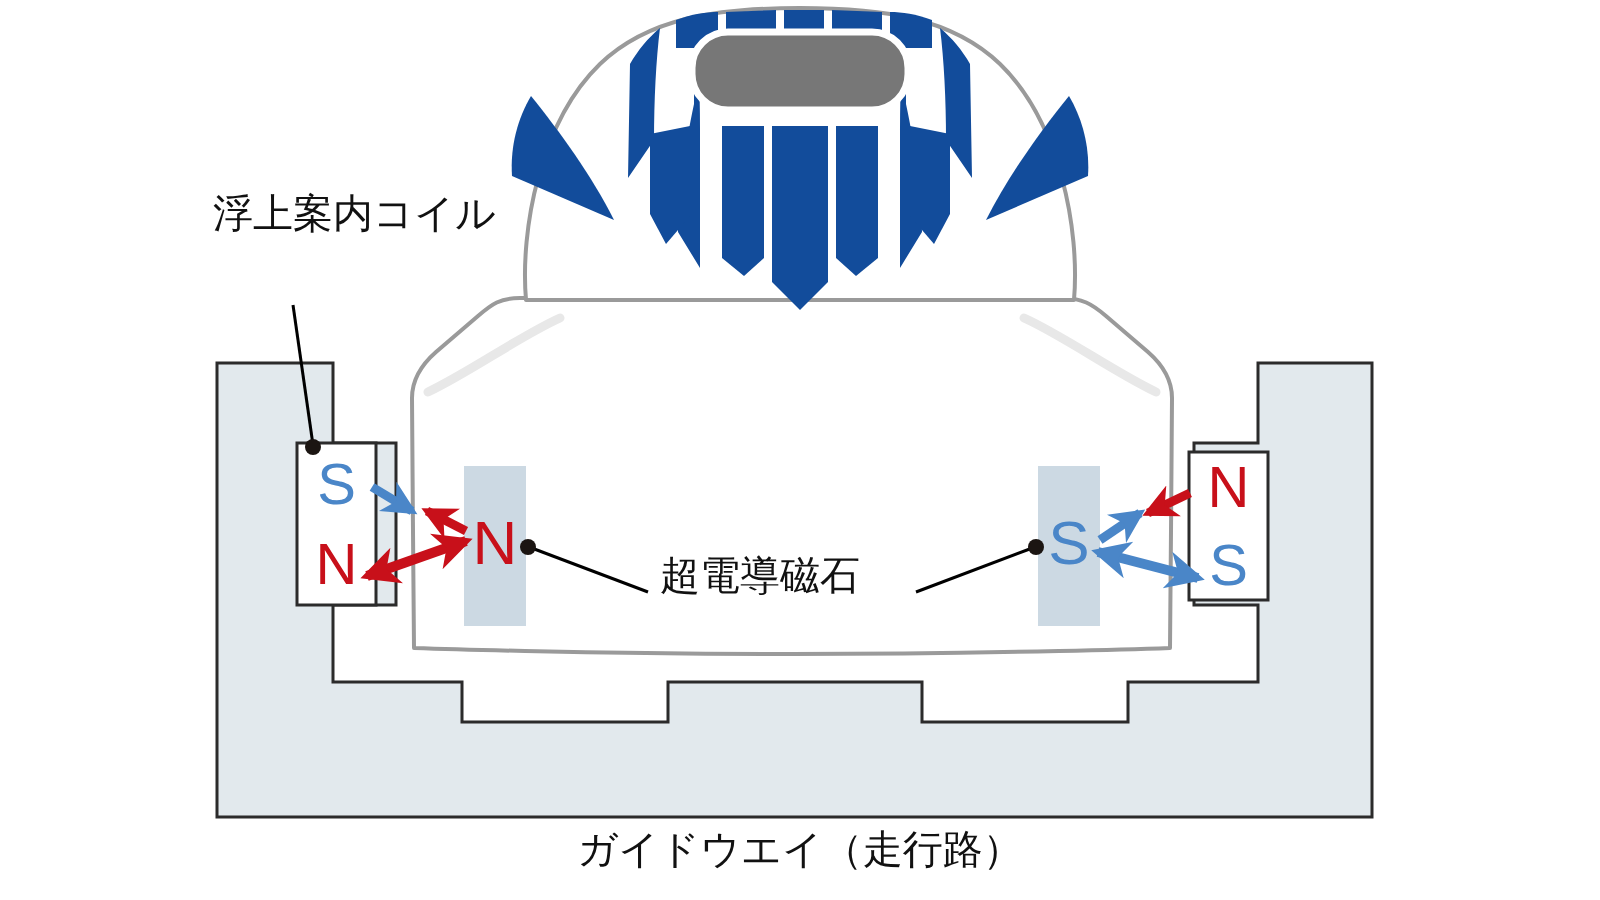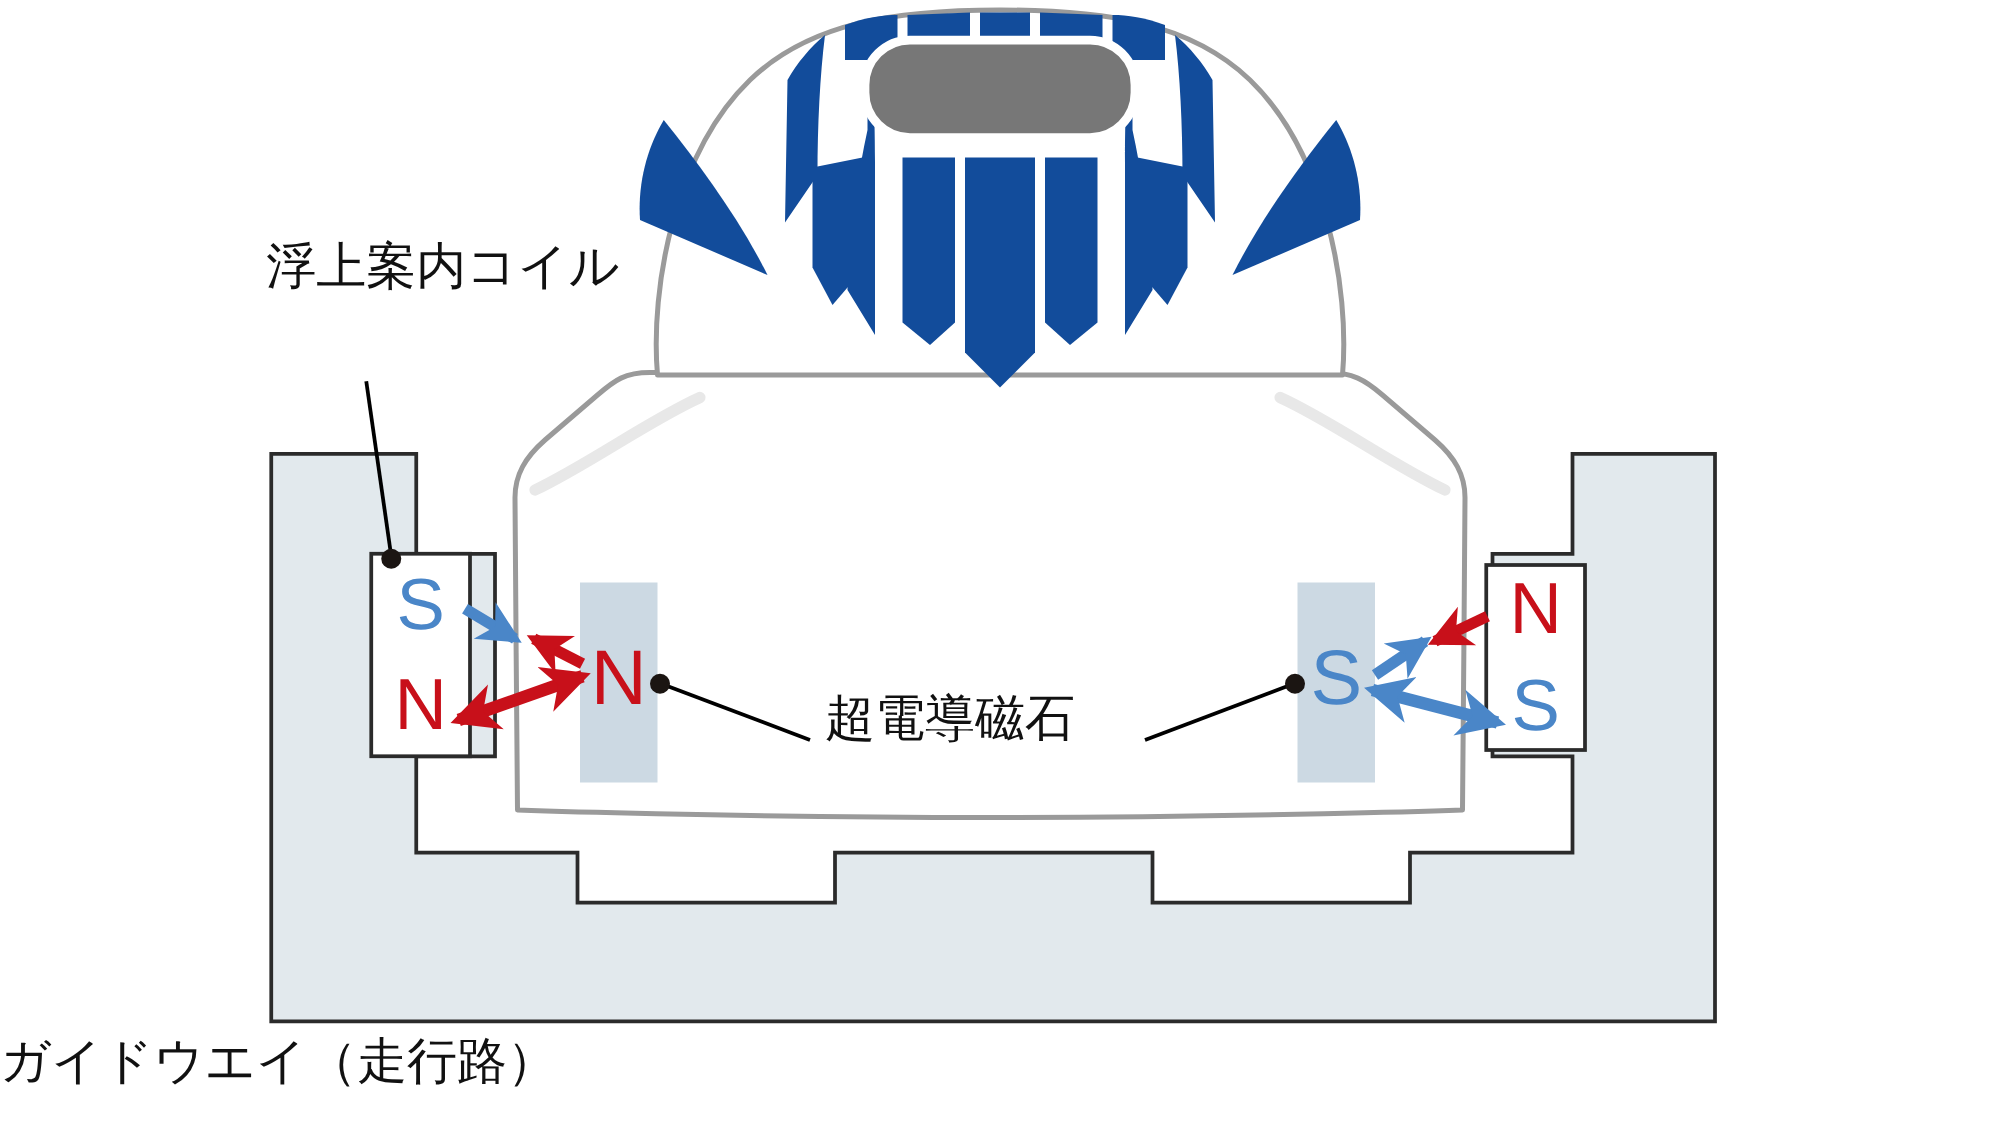--- a/index.html
+++ b/index.html
@@ -43,21 +43,21 @@
   }
   #label-magnet {
     left: 660px;
     top: 552px;
     font-size: 40px;
   }
   #label-guideway {
     left: 0px;
     top: 826px;
     width: 1600px;
-    text-align: left;
+    text-align: center;
     font-size: 40px;
   }
   .pole {
     position: absolute;
     font-family: "Liberation Sans", "DejaVu Sans", sans-serif;
     font-size: 58px;
     font-weight: 400;
     line-height: 1;
     text-align: center;
     white-space: pre;

